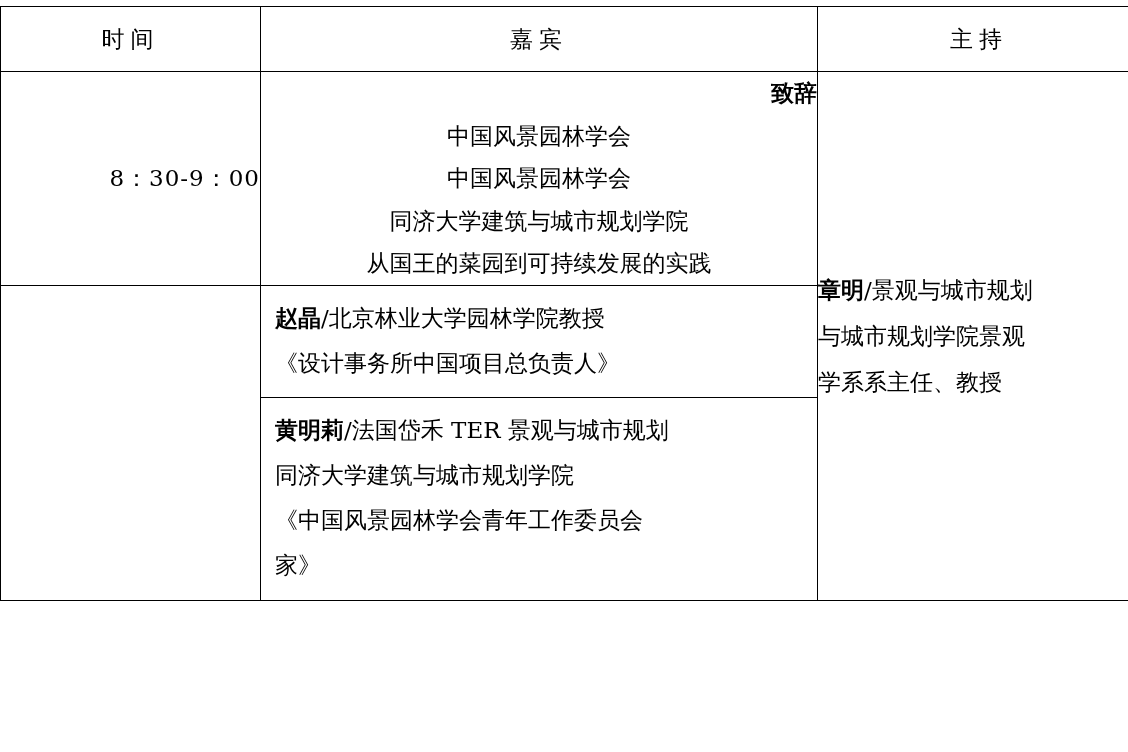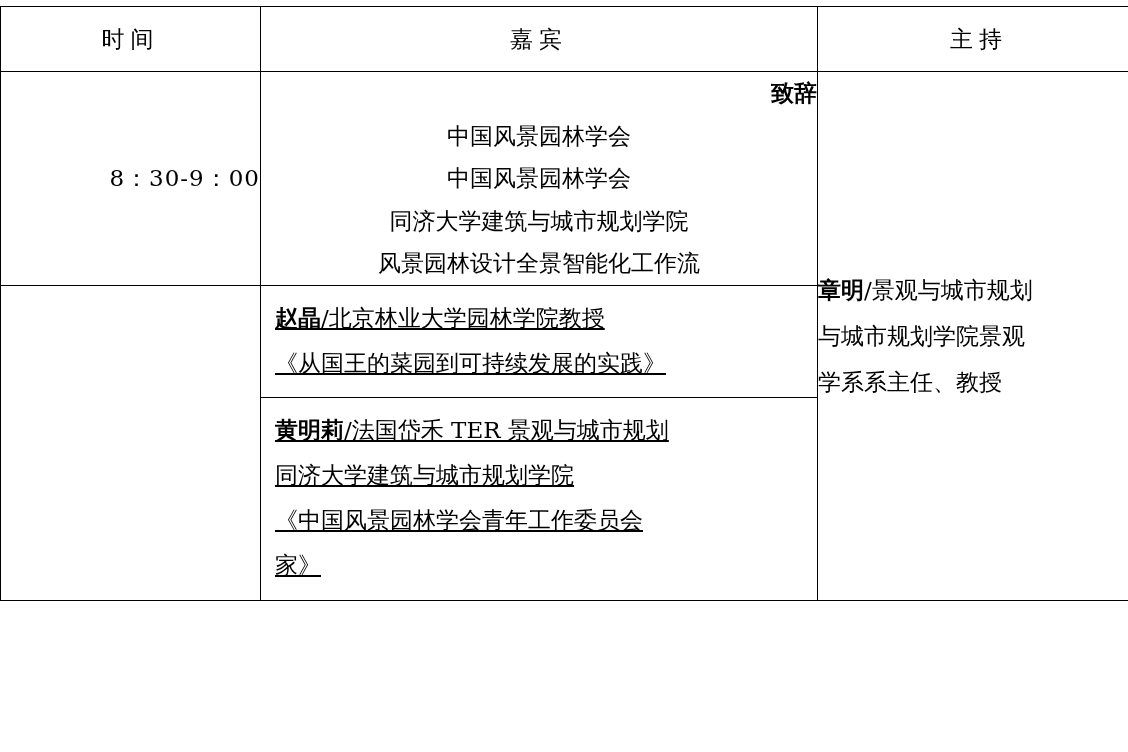--- a/index.html
+++ b/index.html
@@ -50,21 +50,21 @@
     text-align: right;
     font-size: 23px;
     letter-spacing: 1px;
   }
   .guest-cell {
     padding: 12px 14px 14px 14px;
     font-size: 23px;
     line-height: 1.85;
   }
   .guest-center { text-align: center; }
-  .guest-left   { text-align: left; text-decoration: underline; }
+  .guest-left   { text-align: left; }
 
   .guest-cell .line { white-space: nowrap; }
 
   .host-cell {
     padding: 10px 12px 10px 16px;
     font-size: 23px;
     line-height: 2.0;
     text-align: left;
     vertical-align: middle;
   }
@@ -108,36 +108,36 @@
 
       <tr>
         <td class="time-cell">
           <span>8：30-9：00</span>
         </td>
         <td class="guest-cell guest-center">
           <div class="line bold">致辞</div>
           <div class="line">中国风景园林学会</div>
           <div class="line">中国风景园林学会</div>
           <div class="line">同济大学建筑与城市规划学院</div>
-          <div class="line">风景园林设计全景智能化工作流</div>
+          <div class="line">从国王的菜园到可持续发展的实践</div>
         </td>
         <td class="host-cell" rowspan="3">
           <div class="line"><span class="bold">章明</span><span>/景观与城市规划</span></div>
           <div class="line">与城市规划学院景观</div>
           <div class="line">学系系主任、教授</div>
         </td>
       </tr>
 
       <tr class="sub-row">
         <td class="time-cell" rowspan="2">
           <span></span>
         </td>
         <td class="sub-guest guest-left">
           <div class="line"><span class="bold">赵晶</span><span>/北京林业大学园林学院教授</span></div>
-          <div class="line">《从国王的菜园到可持续发展的实践》</div>
+          <div class="line">《设计事务所中国项目总负责人》</div>
         </td>
       </tr>
 
       <tr class="sub-row">
         <td class="sub-guest guest-left">
           <div class="line"><span class="bold">黄明莉</span><span>/法国岱禾 TER 景观与城市规划</span></div>
           <div class="line">同济大学建筑与城市规划学院</div>
           <div class="line">《中国风景园林学会青年工作委员会</div>
           <div class="line">家》</div>
         </td>

